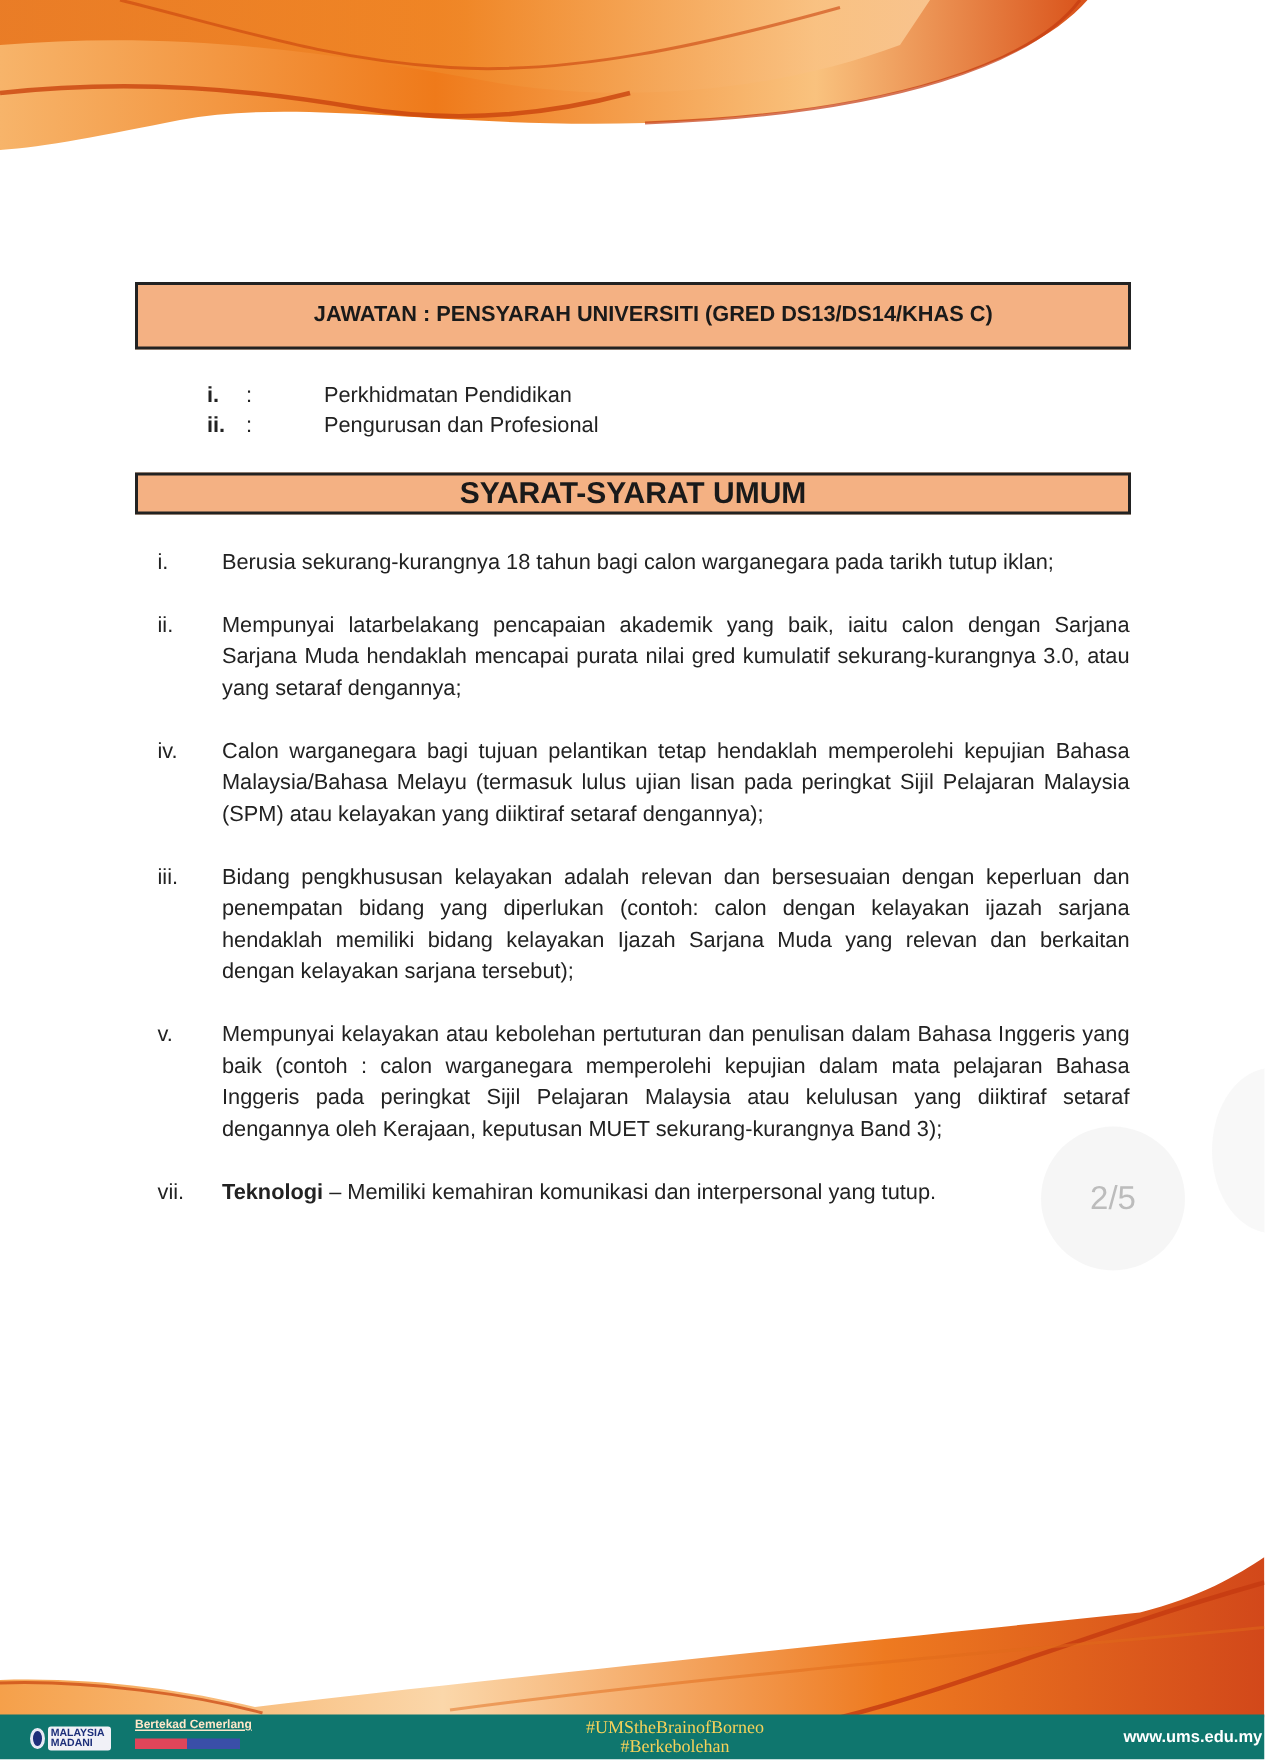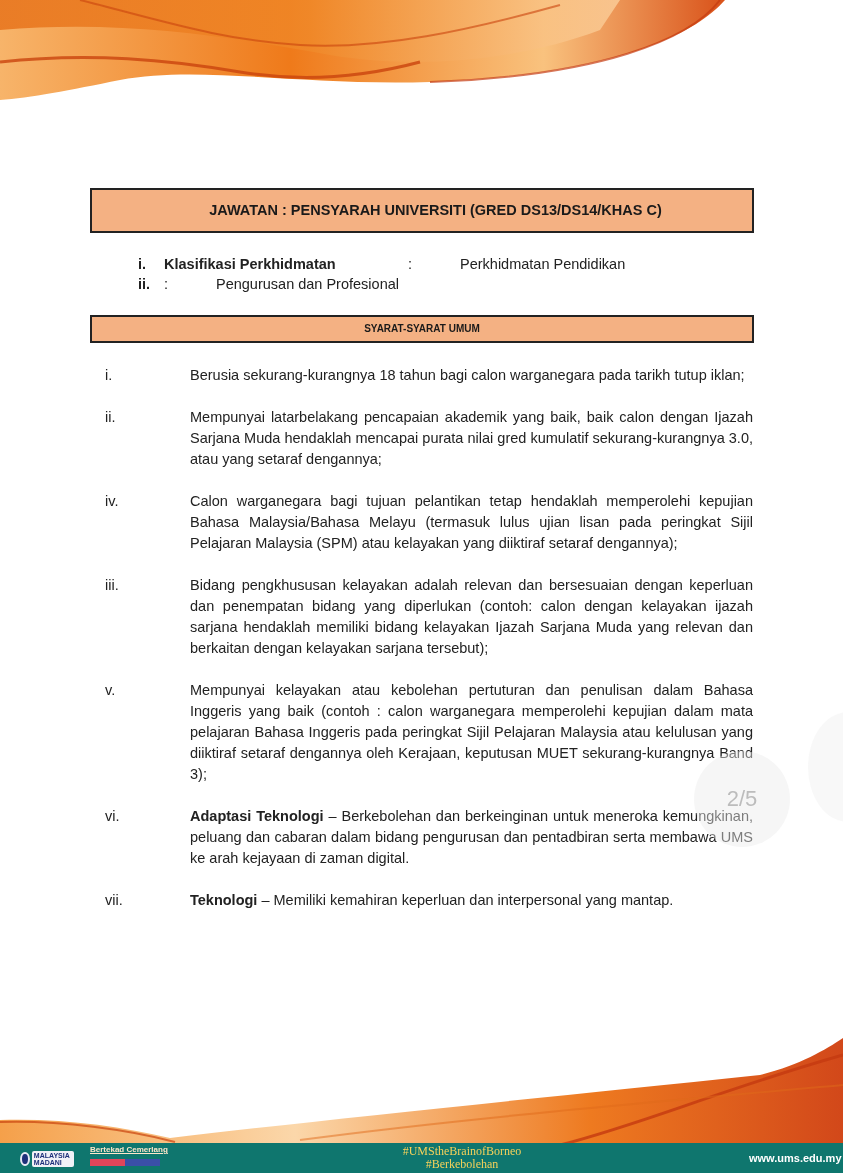--- a/index.html
+++ b/index.html
@@ -22,43 +22,43 @@
     .logo-madani .circle {
       width:14px; height:14px; border-radius:50%; background:#1d2f7a;
       border:2px solid #e6e9f5; box-sizing:border-box;
     }
     .logo-madani .txt { font-size:7px; font-weight:bold; color:#1d2f7a; line-height:7px;
       background:#f1f1f7; padding:1px 2px; border-radius:2px; }
     .logo-bertekad { position:absolute; left:90px; top:2px; width:72px; height:26px; }
     .logo-bertekad .t1 { font-size:8px; font-weight:bold; color:#ffe7c9; text-decoration:underline; white-space:nowrap; }
     .logo-bertekad .t2 { margin-top:5px; height:7px; width:70px;
       background:linear-gradient(90deg,#e0455a 0 50%,#3a4fa8 50% 100%); font-size:4px; color:#fff; }
-    .hashtags { position:absolute; left:362px; top:2px; width:200px; text-align:center;
+    .hashtags { position:absolute; left:350px; top:2px; width:200px; text-align:center;
       font-family:"Liberation Serif", serif; color:#f7d25a; font-size:12px; line-height:13px; }
     .website { position:absolute; left:749px; top:9px; font-size:11px; color:#fff; font-weight:bold; }
 
     .heading-box {
       position:absolute; left:90px; width:664px; box-sizing:border-box;
       background:#f4b183; border:2px solid #222; text-align:center;
       font-weight:bold; color:#1a1a1a;
     }
     .heading-main { top:188px; height:45px; font-size:14.5px; line-height:41px;padding-left:27px; }
-    .heading-syarat { top:315px; height:28px; font-size:10px; line-height:24px; }
+    .heading-syarat { top:315px; height:28px; font-size:20px; line-height:24px; }
 
     .classification { position:absolute; left:138px; top:254px; font-size:14.5px; line-height:20px; }
     .class-row { display:flex; }
     .class-num { width:26px; font-weight:bold; }
     .class-label { width:244px; font-weight:bold; }
     .class-colon { width:52px; }
     .class-value { }
 
     .req-list { position:absolute; left:105px; top:365px; width:648px; font-size:14.5px; line-height:21px; color:#222; }
     .req-item { display:flex; margin-bottom:21px; }
     .req-num { width:43px; flex:none; }
-    .req-text { flex:1; text-align:justify;margin-left:42px; }
+    .req-text { flex:1; text-align:justify; }
     .req-text b { font-weight:bold; }
 
     .page-indicator {
       position:absolute; left:694px; top:751px; width:96px; height:96px; border-radius:50%;
       background:rgba(235,235,235,0.45); display:flex; align-items:center; justify-content:center;
       color:rgba(150,150,150,0.6); font-size:22px;
     }
     .side-ghost {
       position:absolute; left:808px; top:712px; width:80px; height:110px; border-radius:50%;
       background:rgba(235,235,235,0.35);
@@ -86,61 +86,56 @@
   <path d="M0,62 C90,52 170,60 240,72 C300,82 360,78 420,62" stroke="#c9430e" stroke-width="3" fill="none" opacity="0.8"></path>
   <path d="M80,0 C160,20 220,40 300,45 C380,50 470,30 560,5" stroke="#c9430e" stroke-width="2" fill="none" opacity="0.6"></path>
   <path d="M720,0 C690,40 600,76 430,82" stroke="#c43a10" stroke-width="2" fill="none" opacity="0.7"></path>
 </svg>
 
 <div class="heading-box heading-main">JAWATAN : PENSYARAH UNIVERSITI (GRED DS13/DS14/KHAS C)</div>
 
 <div class="classification">
   <div class="class-row">
     <span class="class-num">i.</span>
-    <span class="class-label">Klasifikasi Perkhidmatan</span>
     <span class="class-colon">:</span>
     <span class="class-value">Perkhidmatan Pendidikan</span>
   </div>
   <div class="class-row">
     <span class="class-num">ii.</span>
     <span class="class-colon">:</span>
     <span class="class-value">Pengurusan dan Profesional</span>
   </div>
 </div>
 
 <div class="heading-box heading-syarat">SYARAT-SYARAT UMUM</div>
 
 <div class="req-list">
   <div class="req-item">
     <span class="req-num">i.</span>
     <span class="req-text">Berusia sekurang-kurangnya 18 tahun bagi calon warganegara pada tarikh tutup iklan;</span>
   </div>
   <div class="req-item">
     <span class="req-num">ii.</span>
-    <span class="req-text">Mempunyai latarbelakang pencapaian akademik yang baik, baik calon dengan Ijazah Sarjana Muda hendaklah mencapai purata nilai gred kumulatif sekurang-kurangnya 3.0, atau yang setaraf dengannya;</span>
+    <span class="req-text">Mempunyai latarbelakang pencapaian akademik yang baik, iaitu calon dengan Sarjana Sarjana Muda hendaklah mencapai purata nilai gred kumulatif sekurang-kurangnya 3.0, atau yang setaraf dengannya;</span>
   </div>
   <div class="req-item">
     <span class="req-num">iv.</span>
     <span class="req-text">Calon warganegara bagi tujuan pelantikan tetap hendaklah memperolehi kepujian Bahasa Malaysia/Bahasa Melayu (termasuk lulus ujian lisan pada peringkat Sijil Pelajaran Malaysia (SPM) atau kelayakan yang diiktiraf setaraf dengannya);</span>
   </div>
   <div class="req-item">
     <span class="req-num">iii.</span>
     <span class="req-text">Bidang pengkhususan kelayakan adalah relevan dan bersesuaian dengan keperluan dan penempatan bidang yang diperlukan (contoh: calon dengan kelayakan ijazah sarjana hendaklah memiliki bidang kelayakan Ijazah Sarjana Muda yang relevan dan berkaitan dengan kelayakan sarjana tersebut);</span>
   </div>
   <div class="req-item">
     <span class="req-num">v.</span>
     <span class="req-text">Mempunyai kelayakan atau kebolehan pertuturan dan penulisan dalam Bahasa Inggeris yang baik (contoh : calon warganegara memperolehi kepujian dalam mata pelajaran Bahasa Inggeris pada peringkat Sijil Pelajaran Malaysia atau kelulusan yang diiktiraf setaraf dengannya oleh Kerajaan, keputusan MUET sekurang-kurangnya Band 3);</span>
   </div>
   <div class="req-item">
-    <span class="req-num">vi.</span>
-    <span class="req-text"><b>Adaptasi Teknologi</b><span> – Berkebolehan dan berkeinginan untuk meneroka kemungkinan, peluang dan cabaran dalam bidang pengurusan dan pentadbiran serta membawa UMS ke arah kejayaan di zaman digital.</span></span>
-  </div>
-  <div class="req-item">
     <span class="req-num">vii.</span>
-    <span class="req-text"><b>Teknologi</b><span> – Memiliki kemahiran keperluan dan interpersonal yang mantap.</span></span>
+    <span class="req-text"><b>Teknologi</b><span> – Memiliki kemahiran komunikasi dan interpersonal yang tutup.</span></span>
   </div>
 </div>
 
 <div class="side-ghost"></div>
 <div class="page-indicator">2/5</div>
 
 <svg class="swoosh-bottom" viewBox="0 0 843 115" preserveAspectRatio="none">
   <defs>
     <linearGradient id="gb1" x1="0" y1="0" x2="1" y2="0">
       <stop offset="0" stop-color="#f5a04a"></stop>

